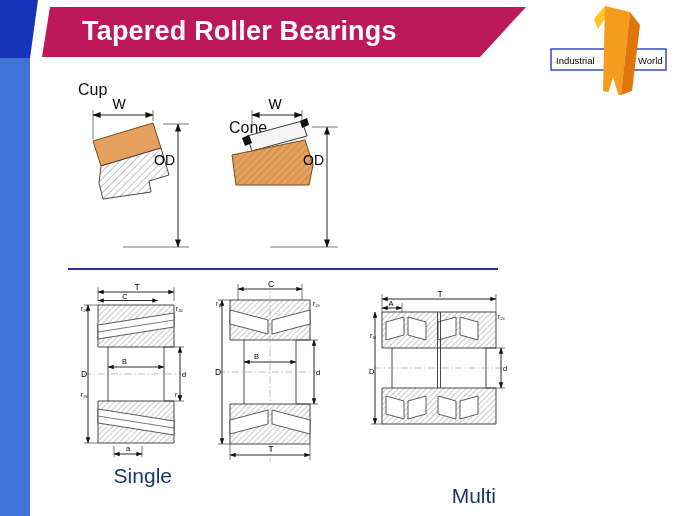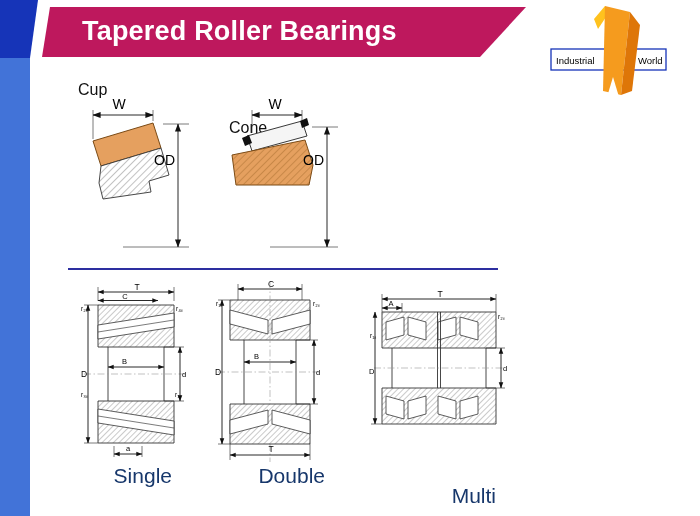--- a/index.html
+++ b/index.html
@@ -277,16 +277,15 @@
       <text class="lbl7" x="135" y="83">d</text>
     </g>
     <g>
       <line class="thin" x1="14" y1="136" x2="3" y2="136"></line>
       <line class="dim" x1="7" y1="24" x2="7" y2="136" marker-start="url(#mM)" marker-end="url(#mM)"></line>
       <text class="lbl7" x="1" y="86">D</text>
     </g>
   </svg>
 
   <div class="abs caption" style="left:60px; top:464px;">Single</div>
-  <div class="abs caption" style="left:213px; top:464px;">Double</div>
   <div class="abs caption" style="left:384px; top:464px;margin-top:20px;">Multi</div>
 
 </div>
 
 </body></html>

